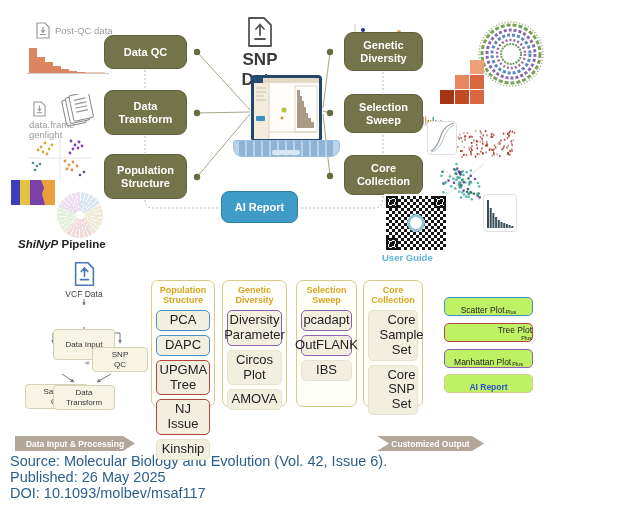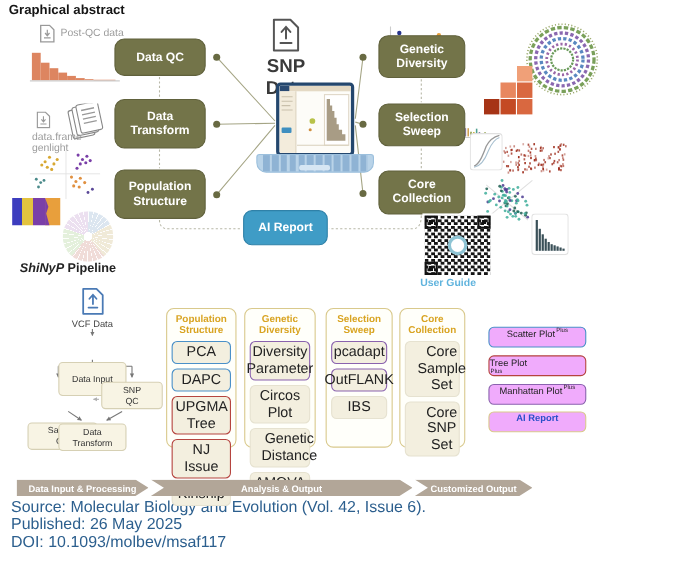--- a/index.html
+++ b/index.html
@@ -40,22 +40,22 @@
   .col-header{color:#d9a422;font-weight:bold;font-size:9px;text-align:center;line-height:1.15;margin-bottom:4px;}
   .method-item{background:#f3efdf;border:1.5px solid #e6e2d0;border-radius:5px;font-size:13px;color:#222;
     text-align:center;display:flex;align-items:center;justify-content:center;line-height:1.15;
     margin-bottom:4px;padding:2px 2px;min-height:11px;box-sizing:border-box;}
   .pad8{padding-left:8px;padding-right:8px;}
   .pad5{padding-left:22px;padding-right:5px;}
   .accent-blue{border-color:#4a90c8;}
   .accent-red{border-color:#b5443f;}
   .accent-purple{border-color:#8a62ae;}
   
-  .output-btn{left:444px;width:89px;height:19px;background:#f0abfc;border:1.5px solid #999;
-    border-radius:5px;display:flex;align-items:flex-start;justify-content:center;font-size:8.5px;
+  .output-btn{left:444px;width:89px;height:19px;background:#bef264;border:1.5px solid #999;
+    border-radius:5px;display:flex;align-items:flex-end;justify-content:center;font-size:8.5px;
     color:#222;z-index:2;box-sizing:border-box;}
   .output-btn sup{font-size:5.5px;margin-left:1px;}
   .ob-blue{border-color:#4a90c8;}
   .ob-red{border-color:#b5443f;flex-direction:column;}
   .ob-purple{border-color:#8a62ae;}
   .ob-gold{border-color:#d9c98c;color:#2a50c8;font-weight:bold;}
   
   .stage{top:436px;height:15px;background:#b2a698;color:#fff;font-weight:bold;font-size:8.5px;
     display:flex;align-items:center;justify-content:center;z-index:2;}
   .stage-first{clip-path:polygon(0 0,calc(100% - 12px) 0,100% 50%,calc(100% - 12px) 100%,0 100%);}
@@ -110,21 +110,20 @@
     <path d="M84,299 V305" stroke="#777" fill="none" marker-end="url(#ah)"></path>
     <path d="M84,327 V333 M53,333 H120" stroke="#777" fill="none"></path>
     <path d="M53,333 V343" stroke="#777" fill="none" marker-end="url(#ah)"></path>
     <path d="M120,333 V343" stroke="#777" fill="none" marker-end="url(#ah)"></path>
     <path d="M83,355 H88" stroke="#b0b0b0" fill="none" marker-end="url(#ahl)"></path>
     <path d="M90,363 H85" stroke="#b0b0b0" fill="none" marker-end="url(#ahl)"></path>
     <path d="M62,374 L74,382" stroke="#777" fill="none" marker-end="url(#ah)"></path>
     <path d="M111,374 L97,382" stroke="#777" fill="none" marker-end="url(#ah)"></path>
   </svg>
 
-  <div class="abs ga-title">Graphical abstract</div>
 
   <svg class="abs" style="left:36px;top:22px;" width="14" height="17" viewBox="0 0 14 17">
     <path d="M1,1 H9 L13,5 V16 H1 Z" fill="#fff" stroke="#999" stroke-width="1.2"></path>
     <path d="M7,5 V10 M5,8 L7,10.5 L9,8 M4,12.5 H10" stroke="#999" stroke-width="1.1" fill="none"></path>
   </svg>
   <div class="abs gray-label" style="left:55px;top:25px;">Post-QC data</div>
 
   <svg class="abs" style="left:27px;top:42px;" width="82" height="34" viewBox="0 0 82 34">
     <rect x="2" y="6" width="8" height="25" fill="#dd8560"></rect>
     <rect x="10" y="15" width="8" height="16" fill="#dd8560"></rect>
@@ -531,21 +530,20 @@
     <div class="method-item accent-blue pad8">PCA</div>
     <div class="method-item accent-blue pad8">DAPC</div>
     <div class="method-item accent-red pad8">UPGMA Tree</div>
     <div class="method-item accent-red pad8">NJ Issue</div>
     <div class="method-item">Kinship</div>
   </div>
   <div class="abs method-col" style="left:222px;width:65px;">
     <div class="col-header">Genetic Diversity</div>
     <div class="method-item accent-purple">Diversity Parameter</div>
     <div class="method-item">Circos Plot</div>
-    <div class="method-item pad5">Genetic Distance</div>
     <div class="method-item">AMOVA</div>
   </div>
   <div class="abs method-col" style="left:296px;width:61px;">
     <div class="col-header">Selection Sweep</div>
     <div class="method-item accent-purple">pcadapt</div>
     <div class="method-item accent-purple">OutFLANK</div>
     <div class="method-item">IBS</div>
   </div>
   <div class="abs method-col" style="left:363px;width:60px;">
     <div class="col-header">Core Collection</div>
@@ -563,19 +561,18 @@
   </div>
   <div class="abs output-btn ob-purple" style="top:349px;">
     <span>Manhattan Plot</span>
       <sup>Plus</sup>
   </div>
   <div class="abs output-btn ob-gold" style="top:374px;">
     <span>AI Report</span>
   </div>
 
   <div class="abs stage stage-first" style="left:15px;width:120px;">Data Input &amp; Processing</div>
-  <div class="abs stage stage-mid" style="left:137px;width:238px;">Analysis &amp; Output</div>
   <div class="abs stage stage-mid" style="left:377px;width:107px;">Customized Output</div>
 
   <div class="abs footer-line" style="top:453px;">Source: Molecular Biology and Evolution  (Vol. 42, Issue 6).</div>
   <div class="abs footer-line" style="top:469px;">Published: 26 May 2025</div>
   <div class="abs footer-line" style="top:485px;">DOI: 10.1093/molbev/msaf117</div>
 </div>
 
 </body></html>

